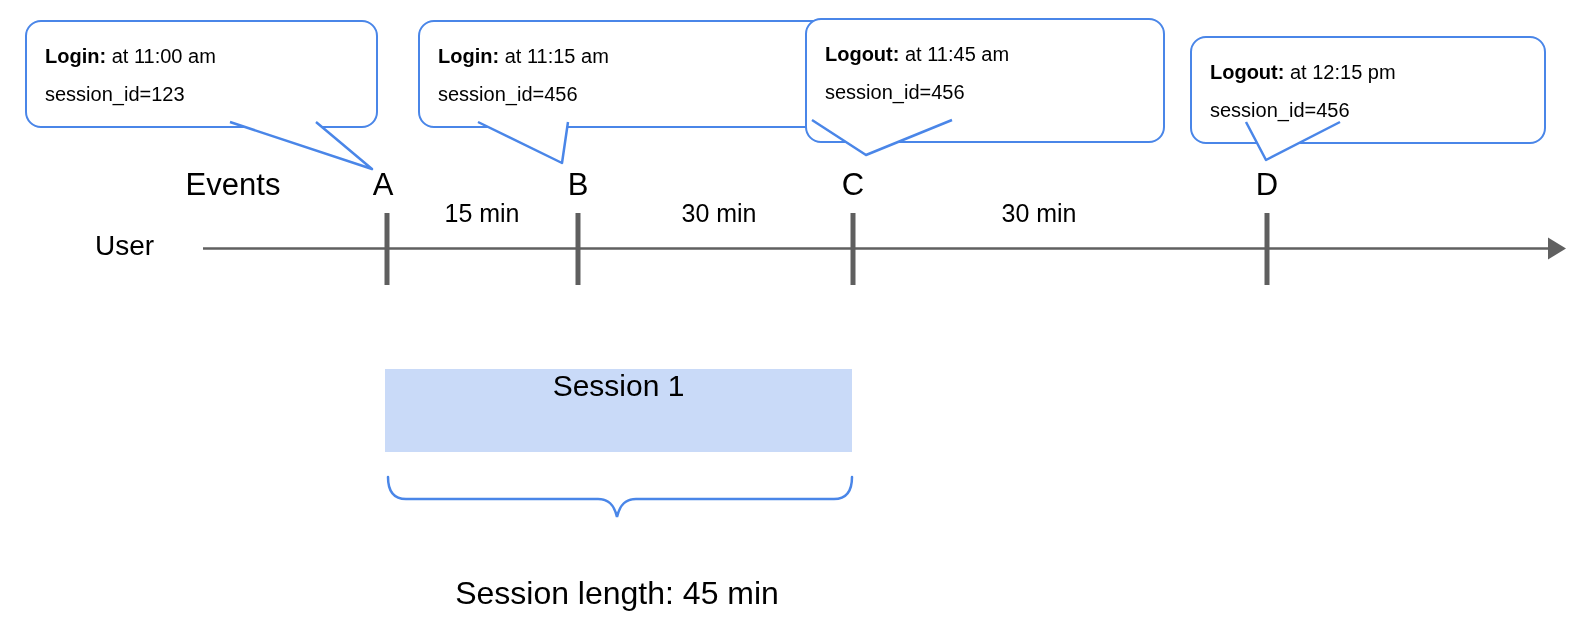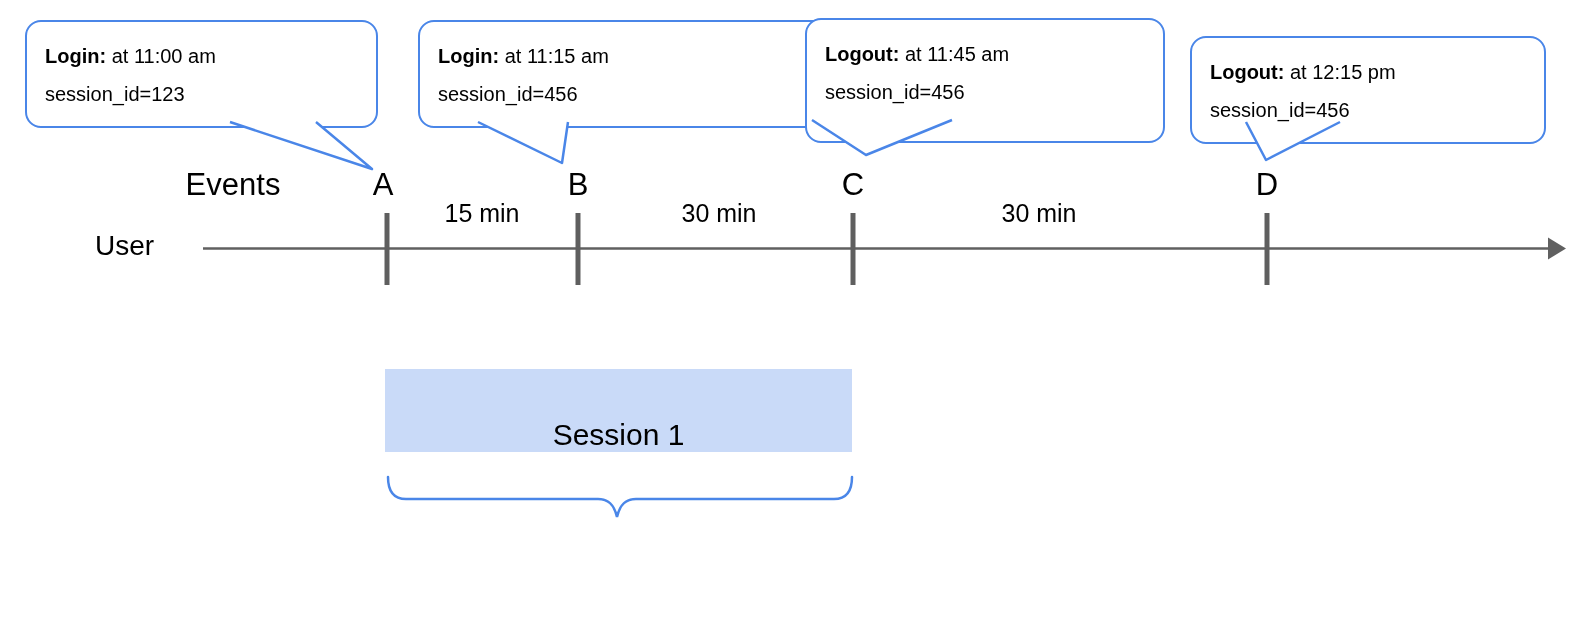--- a/index.html
+++ b/index.html
@@ -17,21 +17,21 @@
   .bubble-text .b{font-weight:bold;}
   .tails{z-index:3;}
   .lbl{position:absolute;z-index:4;white-space:nowrap;}
   .center{transform:translate(-50%,-50%);}
   .marker{font-size:31px;}
   .events{font-size:31px;}
   .user{font-size:28px;}
   .interval{font-size:25px;}
   .session-box{
     position:absolute;z-index:2;left:385px;top:369px;width:467px;height:83px;
-    background:#c9daf8;display:flex;align-items:flex-end;justify-content:center;
+    background:#c9daf8;display:flex;align-items:flex-start;justify-content:center;
     font-size:30px;
   }
   .session-length{font-size:32px;}
 </style>
 </head>
 <body>
 
 <div class="canvas">
 
   <svg class="layer under" viewBox="0 0 1574 630">
@@ -102,14 +102,15 @@
   <div class="lbl user" style="left:95px;top:230px;">User</div>
 
   <div class="lbl interval center" style="left:482px;top:213px;">15 min</div>
   <div class="lbl interval center" style="left:719px;top:213px;">30 min</div>
   <div class="lbl interval center" style="left:1039px;top:213px;">30 min</div>
 
   <div class="session-box">
     <span>Session 1</span>
   </div>
 
+  <div class="lbl session-length center" style="left:617px;top:593px;">Session length: 45 min</div>
 
 </div>
 
 </body></html>

